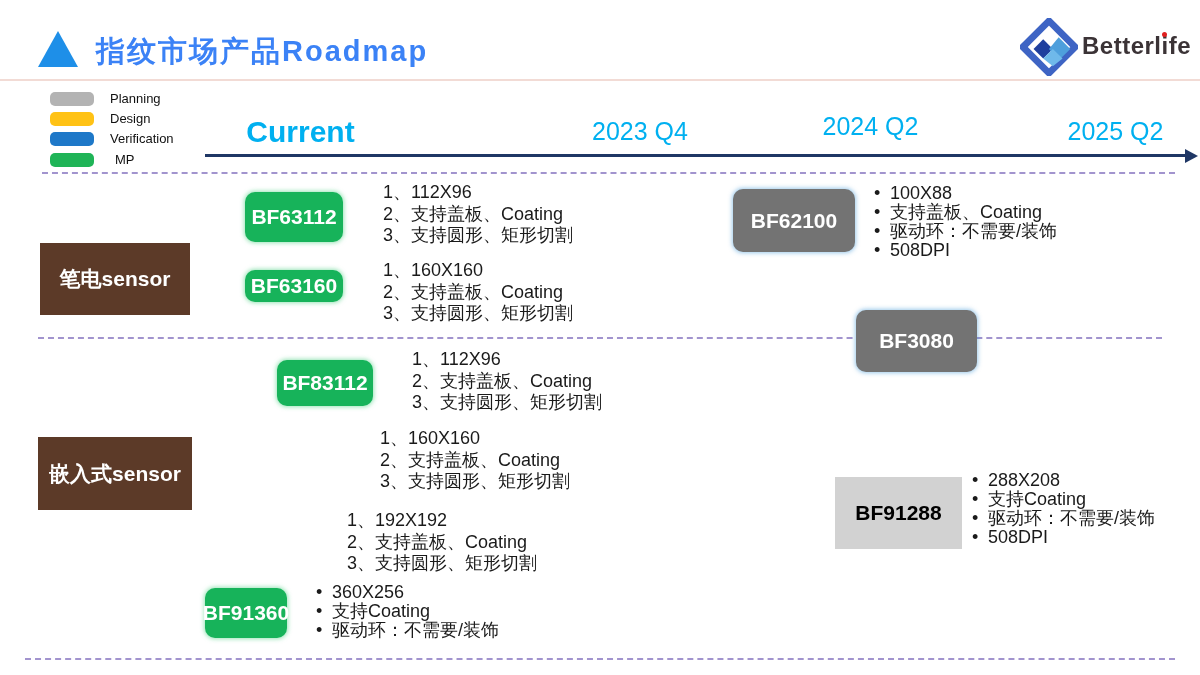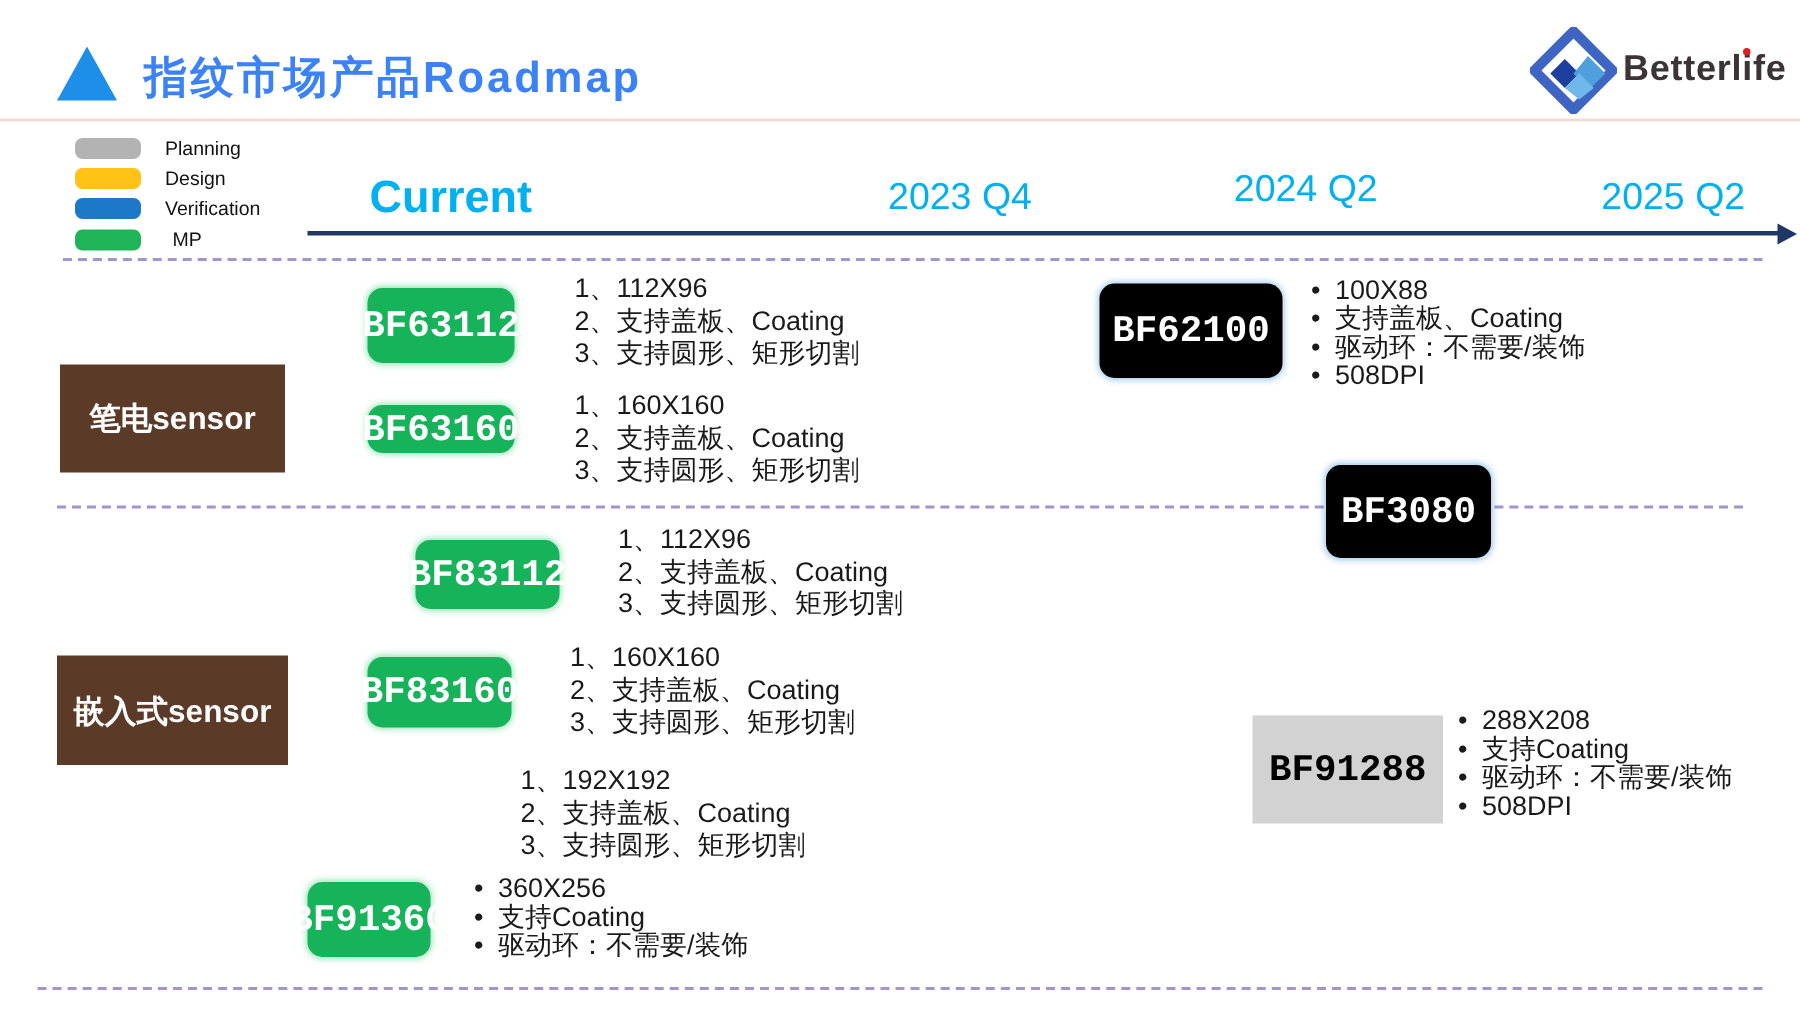--- a/index.html
+++ b/index.html
@@ -44,30 +44,30 @@
   .dash2{left:38px;top:337px;width:1124px;}
   .dash3{left:25px;top:658px;width:1150px;}
 
   
   .rowlabel{position:absolute;background:#5C3A28;color:#fff;font-weight:bold;font-size:21px;
             display:flex;align-items:center;justify-content:center;white-space:nowrap;text-align:right;}
   .row-laptop{left:40px;top:243px;width:150px;height:72px;}
   .row-embedded{left:38px;top:437px;width:154px;height:73px;}
 
   
-  .pbox{position:absolute;border-radius:10px;color:#fff;font-weight:bold;font-size:25px;
-        display:flex;align-items:center;justify-content:center;white-space:nowrap;font-family:Liberation Mono, monospace;}
+  .pbox{position:absolute;border-radius:10px;color:#fff;font-weight:bold;font-size:21px;
+        display:flex;align-items:center;justify-content:center;white-space:nowrap;}
   .st-mp{background:#17B35A;box-shadow:0 0 4px 1px rgba(70,205,125,0.55);}
-  .st-verification{background:#000000;box-shadow:0 0 4px 1px rgba(60,150,215,0.5);}
+  .st-verification{background:#737373;box-shadow:0 0 4px 1px rgba(60,150,215,0.5);}
   .st-planning{background:#D2D2D2;color:#000;border-radius:0;box-shadow:none;}
 
   .b63112{left:245px;top:192px;width:98px;height:50px;}
   .b63160{left:245px;top:270px;width:98px;height:32px;}
   .b62100{left:733px;top:189px;width:122px;height:63px;}
-  .b3080 {left:884px;top:310px;width:110px;height:62px;}
+  .b3080 {left:856px;top:310px;width:121px;height:62px;}
   .b83112{left:277px;top:360px;width:96px;height:46px;}
   .b83160{left:245px;top:438px;width:96px;height:47px;}
   .b82192{left:219px;top:513px;width:97px;height:51px;}
   .b91360{left:205px;top:588px;width:82px;height:50px;}
   .b91288{left:835px;top:477px;width:127px;height:72px;}
 
   
   .spec{position:absolute;font-size:18px;color:#1a1a1a;white-space:nowrap;}
   .spec.numbered div{line-height:21.5px;}
   .spec.bullets div{line-height:19px;padding-left:18px;position:relative;}
@@ -158,21 +158,20 @@
 
   <div class="pbox st-verification b3080">BF3080</div>
 
   <div class="pbox st-mp b83112">BF83112</div>
   <div class="spec numbered s83112">
     <div>1、112X96</div>
     <div>2、支持盖板、Coating</div>
     <div>3、支持圆形、矩形切割</div>
   </div>
 
-  <div class="pbox st-mp b83160">BF83160</div>
   <div class="spec numbered s83160">
     <div>1、160X160</div>
     <div>2、支持盖板、Coating</div>
     <div>3、支持圆形、矩形切割</div>
   </div>
 
   <div class="spec numbered s82192">
     <div>1、192X192</div>
     <div>2、支持盖板、Coating</div>
     <div>3、支持圆形、矩形切割</div>

